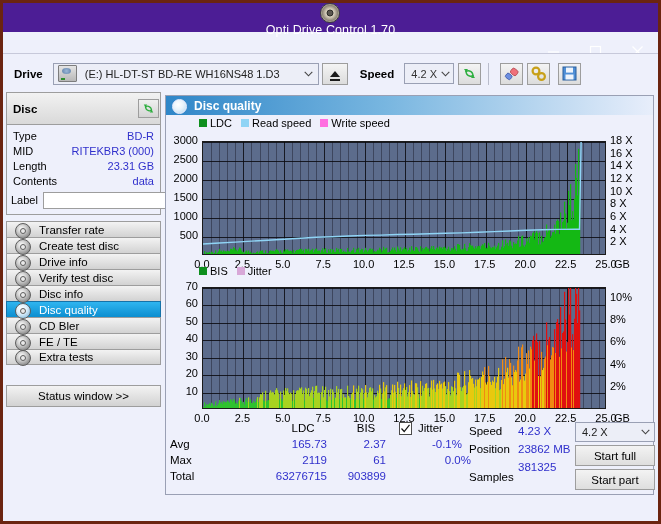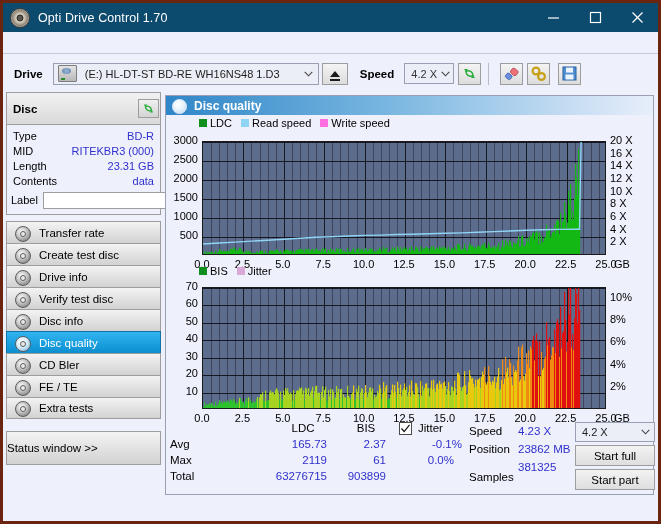--- a/index.html
+++ b/index.html
@@ -11,22 +11,22 @@
   }
   .window{
     position:absolute;left:0;top:0;width:661px;height:524px;
     background:#eef0fb;
     border:3px solid #6b2410;
     box-sizing:border-box;
   }
   
   .titlebar{
     position:absolute;left:0;top:0;right:0;height:29px;
-    background:#0c4a6e;
-    display:flex;align-items:center;
+    background:#4c1d95;
+    display:flex;align-items:center;flex-direction:column;
   }
   .title-icon{
     width:18px;height:18px;margin-left:7px;margin-right:8px;
     border-radius:50%;
     background:radial-gradient(circle at 50% 50%,#f6f2e8 0%,#cfc6b4 35%,#8e8577 60%,#d8d2c6 80%,#6a6359 100%);
     border:1px solid #3b3b3b;
     position:relative;flex:0 0 auto;
   }
   .title-icon:after{
     content:"";position:absolute;left:50%;top:50%;width:5px;height:5px;
@@ -119,43 +119,43 @@
     background:linear-gradient(#f0f0f0,#d4d4d4);border:1px solid #9d9d9d;
     display:flex;align-items:center;justify-content:center;
   }
   .disc-glyph{width:13px;height:13px;border-radius:50%;
     background:radial-gradient(circle,#fdfbd8 0%,#e3dd8a 55%,#b5ad55 100%);
     border:1px solid #8d8742;position:relative;}
   .disc-glyph:after{content:"";position:absolute;left:50%;top:50%;width:3px;height:3px;
     transform:translate(-50%,-50%);border-radius:50%;background:#fff;border:1px solid #8d8742;}
   .navlist{margin-top:6px;}
   .navitem{
-    height:22px;display:flex;align-items:center;box-sizing:border-box;
+    height:16px;display:flex;align-items:center;box-sizing:border-box;
     background:linear-gradient(#f3f3f3,#d2d2d2);
     border:1px solid #9d9d9d;border-bottom:0;
   }
   .navitem:last-child{border-bottom:1px solid #9d9d9d;}
   .navitem.active{
     background:linear-gradient(#2fb5f0,#0c8ed0);
     border-color:#1572a8;
   }
   .navitem.active .nav-label{color:#ffffff;}
   .nav-ico{width:18px;height:16px;margin-left:7px;margin-right:7px;flex:0 0 auto;position:relative;}
   .nav-ico .d{position:absolute;left:1px;top:1px;width:14px;height:14px;border-radius:50%;
     background:radial-gradient(circle at 40% 35%,#fff 0%,#c9c9c9 40%,#8f8f8f 75%,#6d6d6d 100%);
     border:1px solid #5d5d5d;}
   .nav-ico .d:after{content:"";position:absolute;left:50%;top:50%;width:4px;height:4px;
     transform:translate(-50%,-50%);border-radius:50%;background:#e9e9e9;border:1px solid #5d5d5d;}
   .navitem.active .nav-ico .d{background:radial-gradient(circle at 40% 35%,#fff 0%,#dff0fb 40%,#9cc9e6 75%,#74aed3 100%);}
   .nav-label{font-size:11.5px;color:#000;}
   .statuswin{
-    margin-top:12px;height:34px;
+    margin-top:20px;height:22px;
     background:linear-gradient(#f3f3f3,#d2d2d2);
     border:1px solid #9d9d9d;
-    display:flex;align-items:center;
+    display:flex;align-items:center;justify-content:center;
     box-sizing:border-box;
   }
   .statuswin span{font-size:11.5px;color:#000;}
   
   .main{
     position:absolute;left:162px;top:92px;right:4px;bottom:26px;
     background:#eef0fb;border:1px solid #9aa0b4;box-sizing:border-box;
   }
   .main-hdr{
     height:19px;
@@ -864,21 +864,21 @@
         </div>
       <div id="y2ticks-top">
           <div class="tick-yr" style="left: 444px; top: 120.333px;">2 X</div>
           <div class="tick-yr" style="left: 444px; top: 107.667px;">4 X</div>
           <div class="tick-yr" style="left: 444px; top: 95px;">6 X</div>
           <div class="tick-yr" style="left: 444px; top: 82.3333px;">8 X</div>
           <div class="tick-yr" style="left: 444px; top: 69.6667px;">10 X</div>
           <div class="tick-yr" style="left: 444px; top: 57px;">12 X</div>
           <div class="tick-yr" style="left: 444px; top: 44.3333px;">14 X</div>
           <div class="tick-yr" style="left: 444px; top: 31.6667px;">16 X</div>
-          <div class="tick-yr" style="left: 444px; top: 19px;">20 X</div>
+          <div class="tick-yr" style="left: 444px; top: 19px;">18 X</div>
         </div>
       <div id="xticks-top">
           <div class="tick-x" style="left: 16px; width: 40px; top: 143px;">0.0</div>
           <div class="tick-x" style="left: 56.4px; width: 40px; top: 143px;">2.5</div>
           <div class="tick-x" style="left: 96.8px; width: 40px; top: 143px;">5.0</div>
           <div class="tick-x" style="left: 137.2px; width: 40px; top: 143px;">7.5</div>
           <div class="tick-x" style="left: 177.6px; width: 40px; top: 143px;">10.0</div>
           <div class="tick-x" style="left: 218px; width: 40px; top: 143px;">12.5</div>
           <div class="tick-x" style="left: 258.4px; width: 40px; top: 143px;">15.0</div>
           <div class="tick-x" style="left: 298.8px; width: 40px; top: 143px;">17.5</div>
@@ -1381,21 +1381,21 @@
       <div class="st" style="left:252px;top:2px;">Jitter</div>
 
       <div class="st" style="left:4px;top:18px;">Avg</div>
       <div class="sv" style="left:95px;top:18px;width:66px;">165.73</div>
       <div class="sv" style="left:168px;top:18px;width:52px;">2.37</div>
       <div class="sv" style="left:230px;top:18px;width:66px;">-0.1%</div>
 
       <div class="st" style="left:4px;top:34px;">Max</div>
       <div class="sv" style="left:95px;top:34px;width:66px;">2119</div>
       <div class="sv" style="left:168px;top:34px;width:52px;">61</div>
-      <div class="sv" style="left:222px;top:34px;width:66px;">0.0%</div>
+      <div class="sv" style="left:239px;top:34px;width:66px;">0.0%</div>
 
       <div class="st" style="left:4px;top:50px;">Total</div>
       <div class="sv" style="left:60px;top:50px;width:101px;">63276715</div>
       <div class="sv" style="left:163px;top:50px;width:57px;">903899</div>
 
       <div class="st" style="left:303px;top:5px;">Speed</div>
       <div class="sv" style="left:352px;top:5px;width:70px;text-align:left;">4.23 X</div>
       <div class="st" style="left:303px;top:23px;">Position</div>
       <div class="sv" style="left:352px;top:23px;width:70px;text-align:left;">23862 MB</div>
       <div class="st" style="left:303px;top:51px;">Samples</div>

